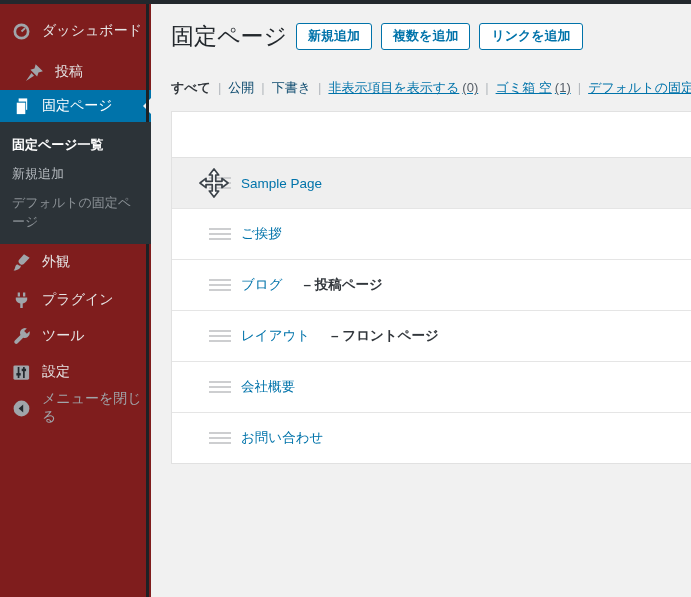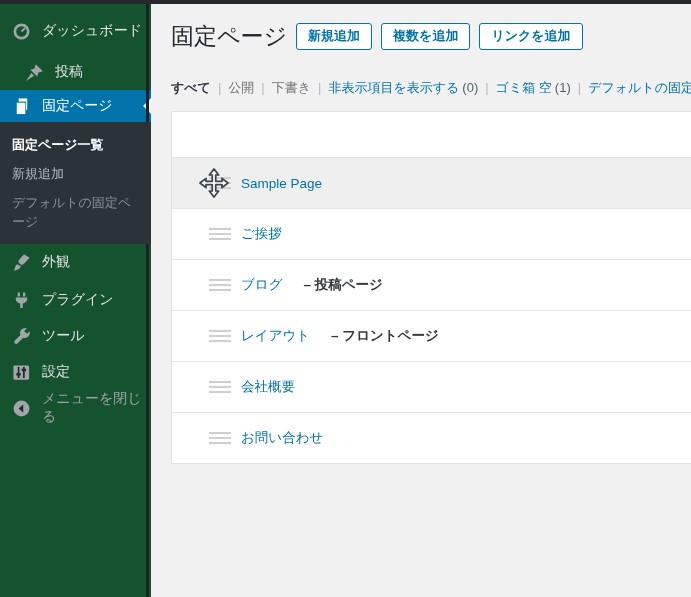--- a/index.html
+++ b/index.html
@@ -6,21 +6,21 @@
   body{
     width:691px;height:597px;overflow:hidden;position:relative;
     background:#f1f1f1;
     font-family:"Liberation Sans","DejaVu Sans",sans-serif;
     -webkit-font-smoothing:antialiased;
   }
   
   .topbar{position:absolute;top:0;left:0;width:100%;height:4px;background:#23282d;z-index:5;}
 
   
-  .sidebar{position:absolute;top:0;left:0;bottom:0;width:151px;background:#14532d;z-index:4;padding-top:13px;box-sizing:border-box;}
+  .sidebar{position:absolute;top:0;left:0;bottom:0;width:151px;background:#7f1d1d;z-index:4;padding-top:13px;box-sizing:border-box;}
   .sidebar::after{content:'';position:absolute;top:0;right:2px;bottom:0;width:3px;background:#1d2125;}
   .menu-item{display:flex;align-items:center;height:36px;padding-left:11px;gap:10px;color:#e5e5e5;font-size:14px;position:relative;cursor:pointer;}
   .menu-item .micon{width:21px;height:20px;display:flex;align-items:center;justify-content:center;color:#a0a5aa;flex:0 0 21px;}
   .menu-item .cut{fill:#23282d;}
   .menu-item.active{background:#0073aa;color:#fff;height:32px;}
   .menu-item.active .micon{color:#fff;}
   .menu-item.active .cut{fill:#0073aa;}
   .menu-item.active::after{content:'';position:absolute;right:0;top:50%;transform:translateY(-50%);
     border-top:8px solid transparent;border-bottom:8px solid transparent;border-right:8px solid #f1f1f1;}
   .menu-item.muted{color:#a0a5aa;}
@@ -36,22 +36,22 @@
   
   .content{margin-left:151px;position:relative;height:100%;box-sizing:border-box;}
   .page-header{padding:21px 0 0 20px;white-space:nowrap;}
   .page-title{display:inline;font-size:23px;font-weight:400;color:#23282d;line-height:30px;}
   .action-btn{display:inline-block;margin-left:9px;padding:4px 11px 5px;border:1px solid #0073aa;border-radius:3px;
     background:#ffffff;color:#0073aa;font-size:13px;font-weight:700;line-height:1.25;cursor:pointer;
     transform:translateY(-4px);white-space:nowrap;}
   .filters{margin:25px 0 0 20px;font-size:13px;white-space:nowrap;}
   .filter-item{text-decoration:none;cursor:pointer;}
   .f-current{color:#32373c;font-weight:700;}
-  .f-muted{color:#737373;}
-  .f-link{color:#0073aa;}
+  .f-muted{color:#0c4a6e;}
+  .f-link{color:#0073aa;text-decoration:underline;}
   .fcount{color:#555d66;font-weight:400;margin-left:3px;}
   .fsep{color:#b4b9be;margin:0 7px;}
 
   .pages-table{margin:14px 0 0 20px;width:760px;background:#fff;border:1px solid #e1e1e1;border-right:none;box-sizing:border-box;}
   .thead{height:45px;border-bottom:1px solid #e1e1e1;}
   .trow{height:50px;display:flex;align-items:center;position:relative;border-bottom:1px solid #e5e5e5;background:#fff;}
   .trow:last-child{border-bottom:none;}
   .trow.highlight{background:#efefef;}
   .handle{margin-left:37px;width:22px;cursor:grab;}
   .handle i{display:block;height:2px;background:#cdced0;margin:0 0 3px 0;}

